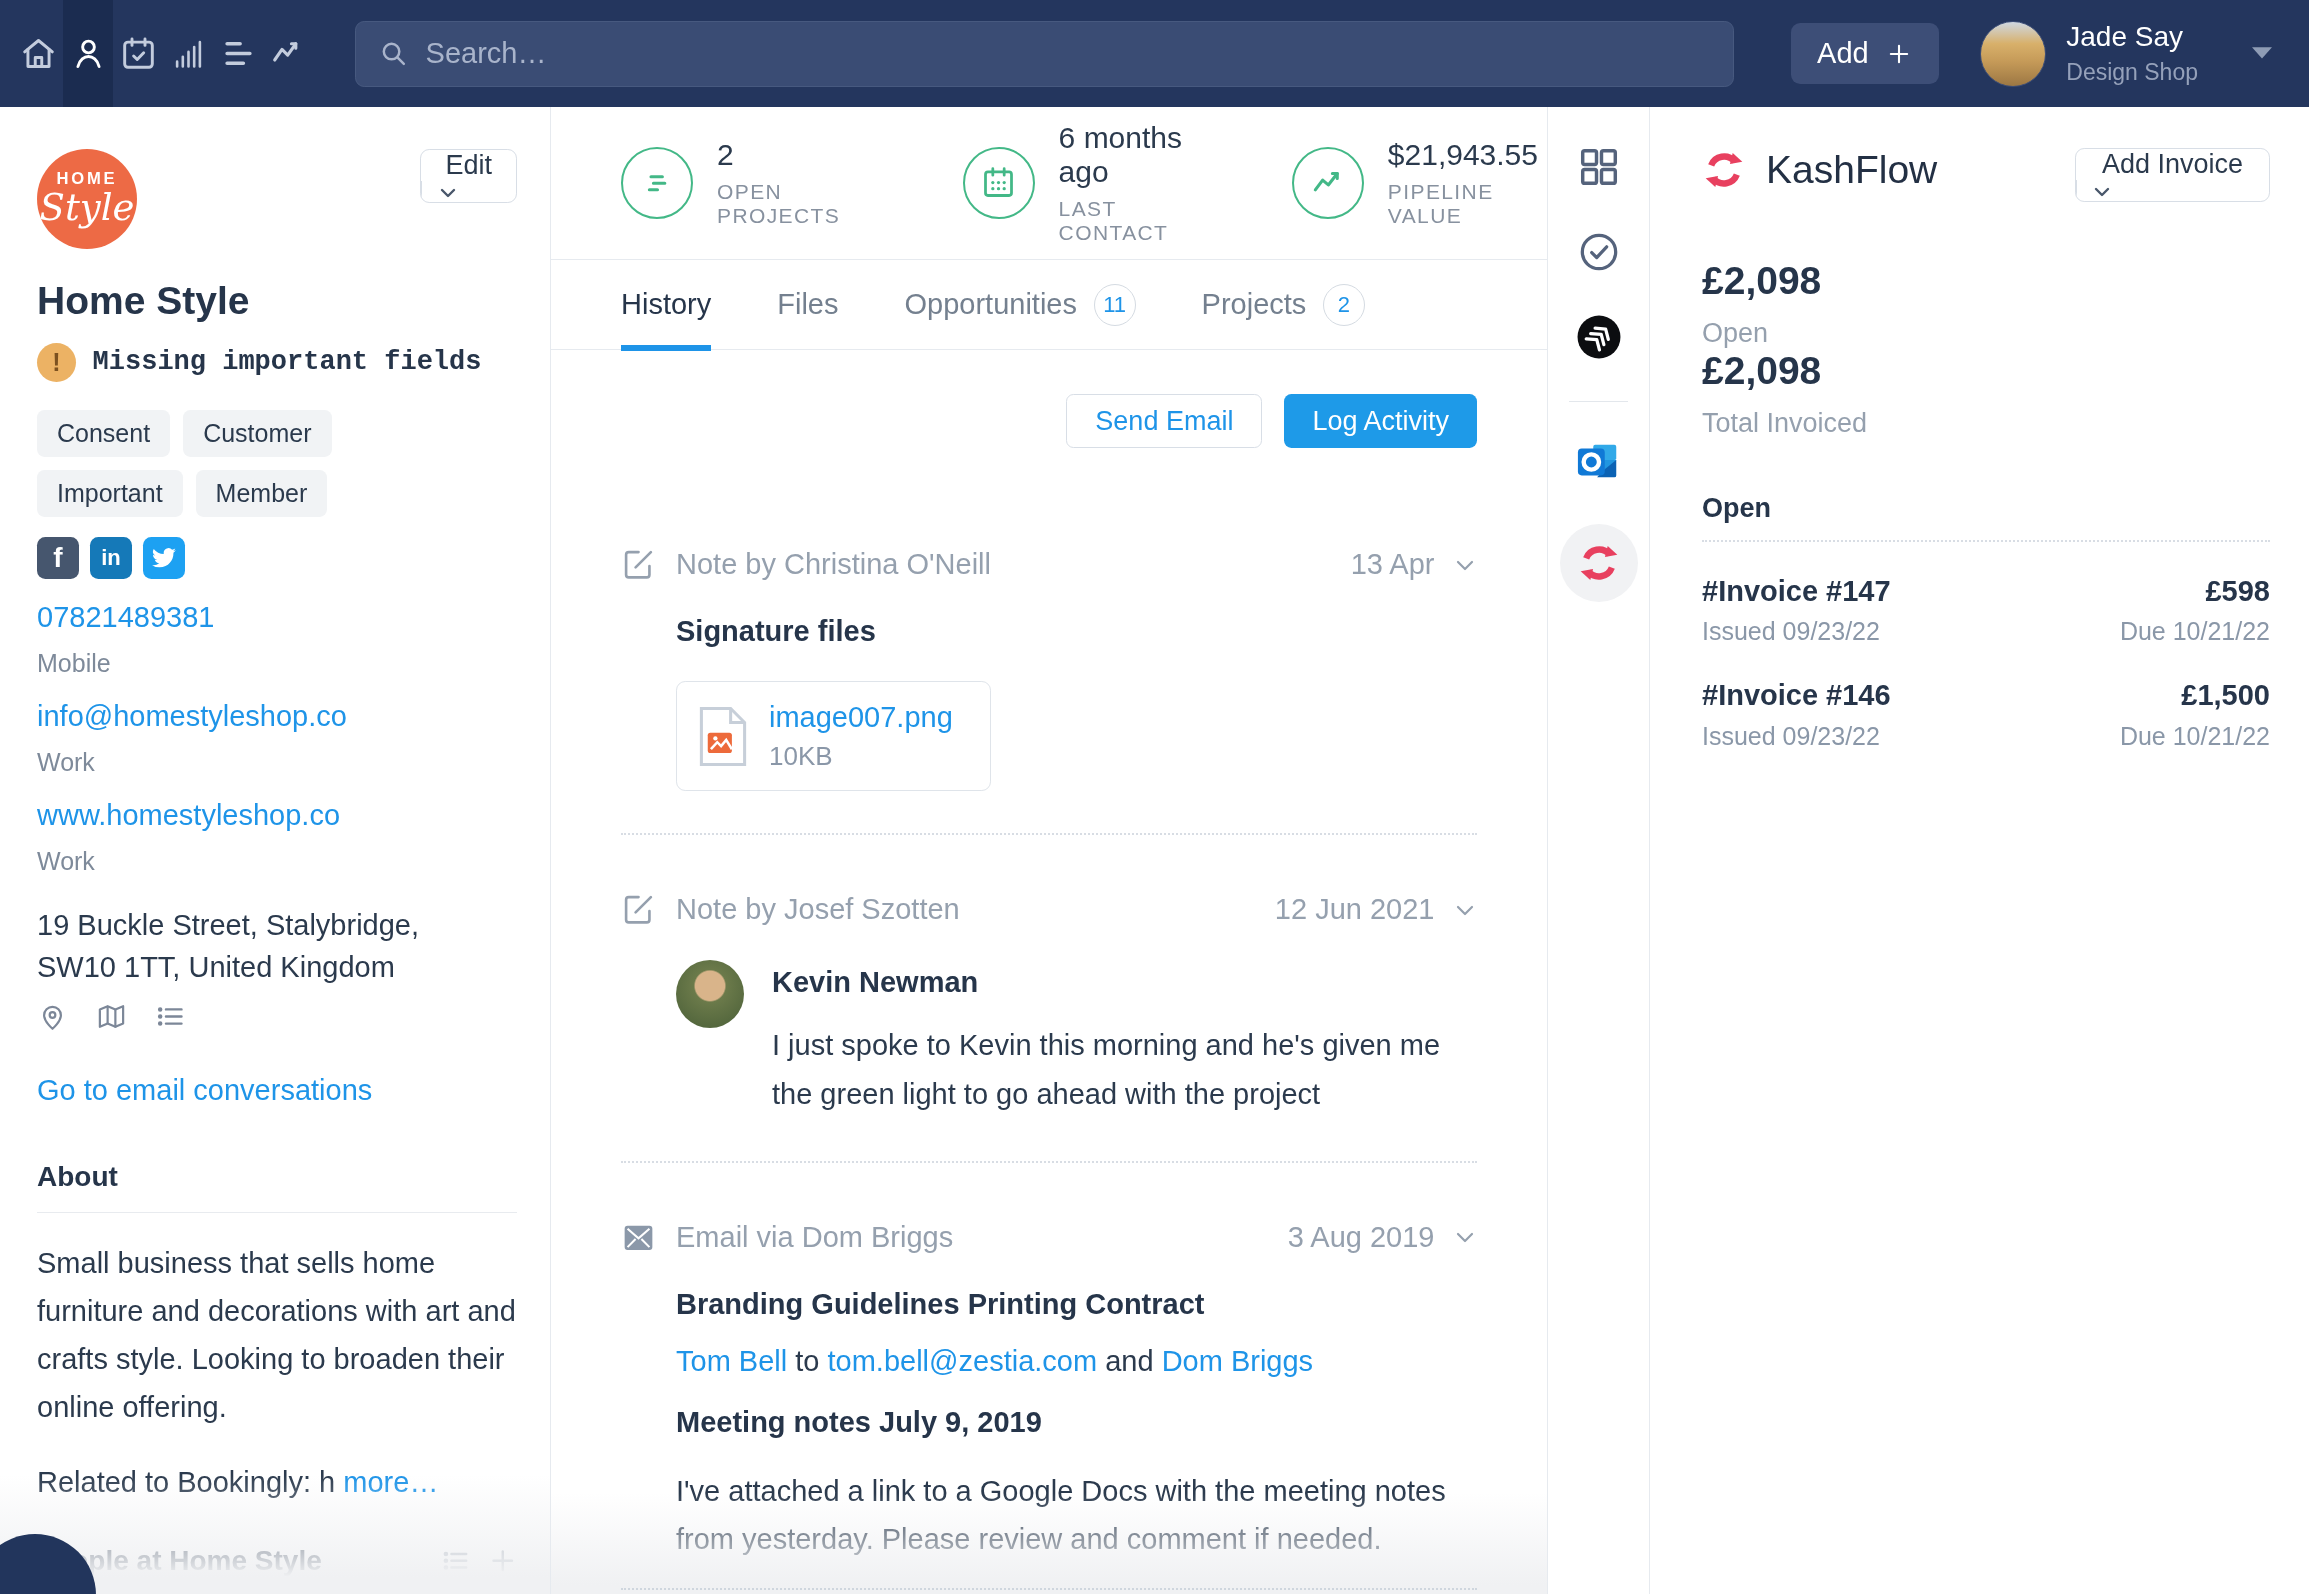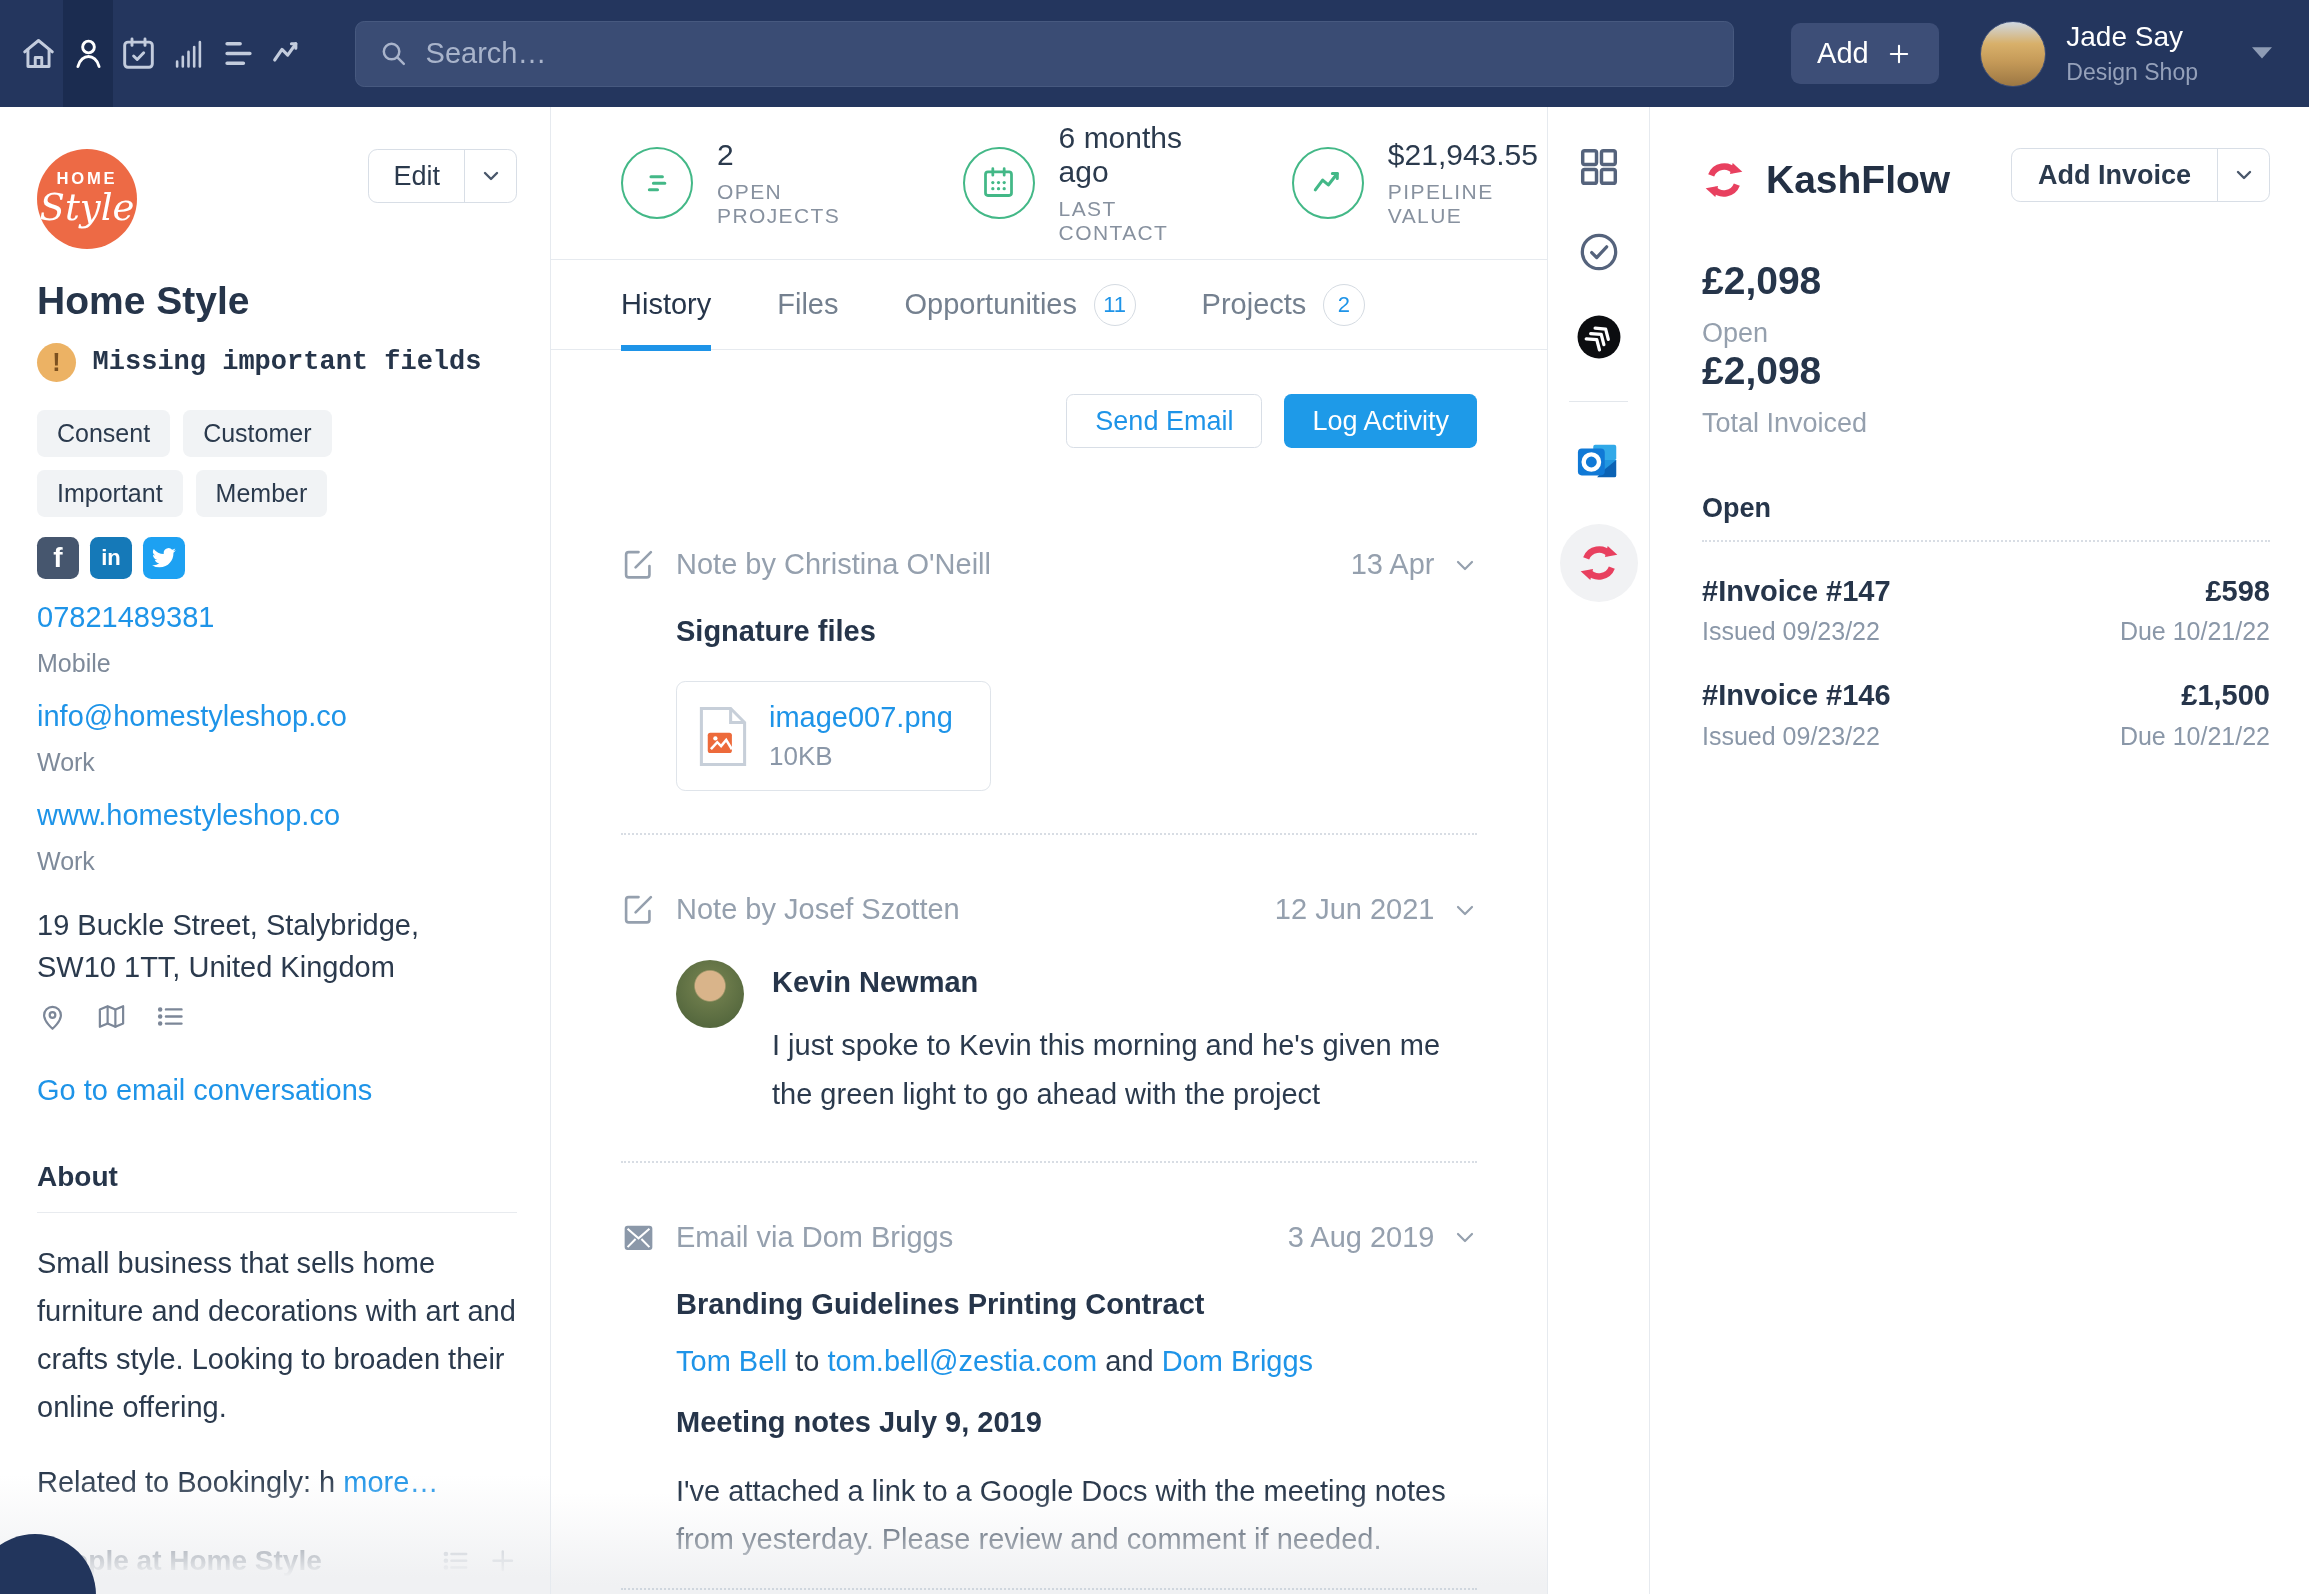--- a/index.html
+++ b/index.html
@@ -40,21 +40,21 @@
   
   .sidebar { width:551px; flex:0 0 551px; padding:42px 33px 0 37px; position:relative; overflow:hidden; }
   .sidebar::after { content:""; position:absolute; left:0; right:0; bottom:0; height:120px;
     background:linear-gradient(rgba(241,242,244,0),#f0f1f3 85%); pointer-events:none; }
   .org-head { display:flex; justify-content:space-between; align-items:flex-start; }
   .org-logo { width:100px; height:100px; border-radius:50%; background:#ed6a45; color:#fff;
     display:flex; flex-direction:column; align-items:center; justify-content:center; }
   .org-logo .l1 { font-size:16.6px; font-weight:bold; letter-spacing:2.8px; }
   .org-logo .l2 { font-family:"DejaVu Serif",serif; font-style:italic; font-size:37px; margin-top:-3.7px; }
   .split-btn { display:flex; height:54px; border:1.8px solid #d8dee6; border-radius:9.2px; background:#fff;
-    overflow:hidden; align-items:stretch; }
+    overflow:hidden; align-items:stretch;flex-direction:column; }
   .split-main { display:flex; align-items:center; padding:0 24px; font-size:27px; color:#2b3a4d; cursor:pointer; }
   .split-caret { width:52px; border-left:1.8px solid #d8dee6; display:flex; align-items:center;
     justify-content:center; color:#49576b; cursor:pointer; }
   .org-name { font-size:39px; font-weight:bold; color:#26354a; margin-top:29.5px; }
   .warning { display:flex; align-items:center; gap:16.6px; margin-top:20px; }
   .warn-icon { width:39px; height:39px; border-radius:50%; background:#ecb264; color:#7c5120;
     font-weight:bold; font-size:25px; display:flex; align-items:center; justify-content:center; }
   .warn-text { font-size:27px; font-weight:bold; color:#26354a;font-family:Liberation Mono, monospace; }
   .tags { display:flex; flex-wrap:wrap; gap:13px; margin-top:28px; width:415px; }
   .tag { background:#f1f3f5; border-radius:7.4px; padding:9.2px 20px; font-size:25px; color:#2b3a4d; cursor:pointer; }
@@ -141,21 +141,21 @@
     padding-top:37px; background:#fff; }
   .rail-item { margin-bottom:39px; color:#55637c; cursor:pointer; }
   .rail-item svg { width:46px; height:46px; }
   .rail-divider { width:59px; border-top:1.8px solid #e3e7ec; margin:1.8px 0 37px; }
   .rail-sel { width:78px; height:78px; border-radius:50%; background:#f1f2f4; display:flex;
     align-items:center; justify-content:center; margin-bottom:39px; cursor:pointer; }
   .rail-sel svg { width:44px; height:44px; }
 
   
   .kpanel { flex:1; padding:41px 39px 0 52px; background:#fff; }
-  .k-head { display:flex; align-items:flex-end;font-weight:bold; }
+  .k-head { display:flex; align-items:flex-start; }
   .k-logo svg { width:44px; height:44px; }
   .k-title { font-size:39px; color:#233044; margin-left:20px; }
   .k-add { margin-left:auto; }
   .k-add .split-main { color:#2b3a4d; font-size:27px; padding:0 26px; }
   .k-stats { display:flex; margin-top:57px;flex-direction:column; }
   .k-col { width:288px; }
   .k-value { font-size:39px; font-weight:bold; color:#26354a; }
   .k-label { font-size:27px; color:#95a0ae; margin-top:14.8px; }
   .k-section { margin-top:54px; font-size:27px; font-weight:bold; color:#26354a;
     padding-bottom:16.6px; border-bottom:2.8px dotted #d8dde4; }

